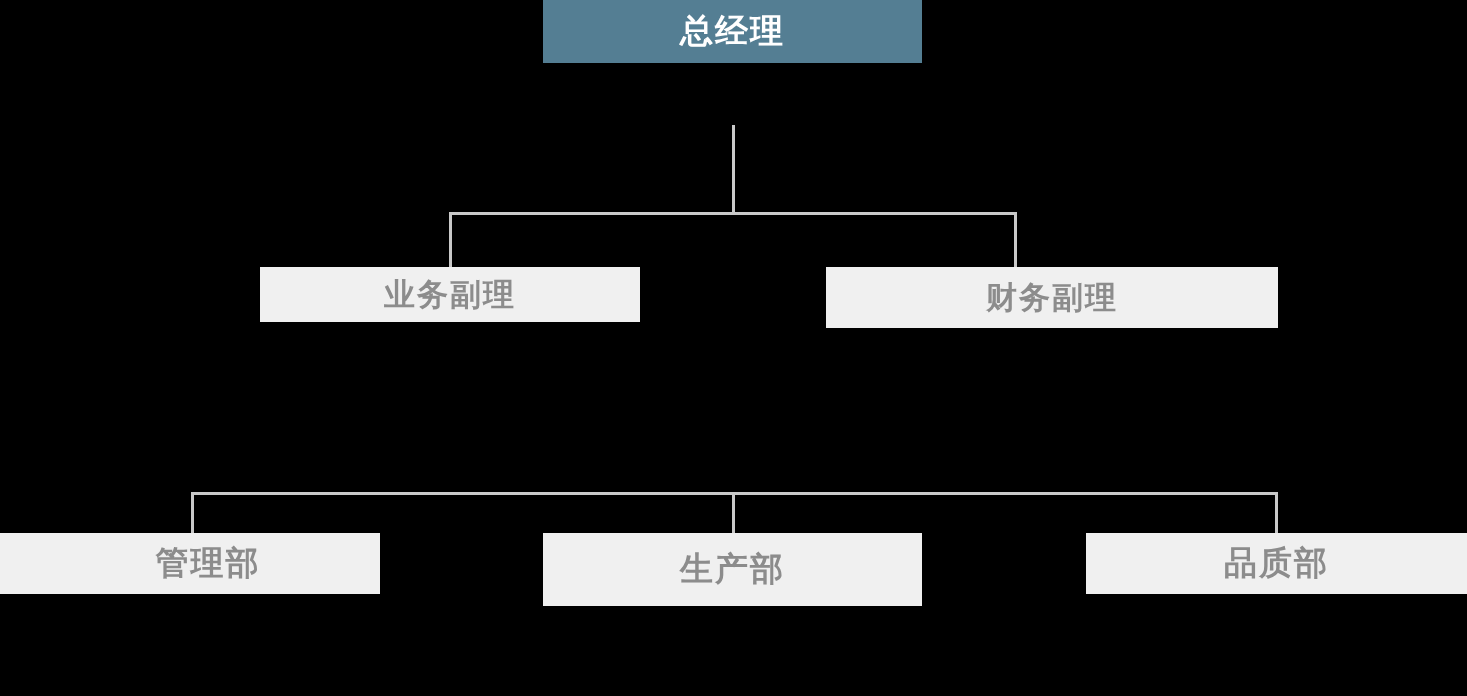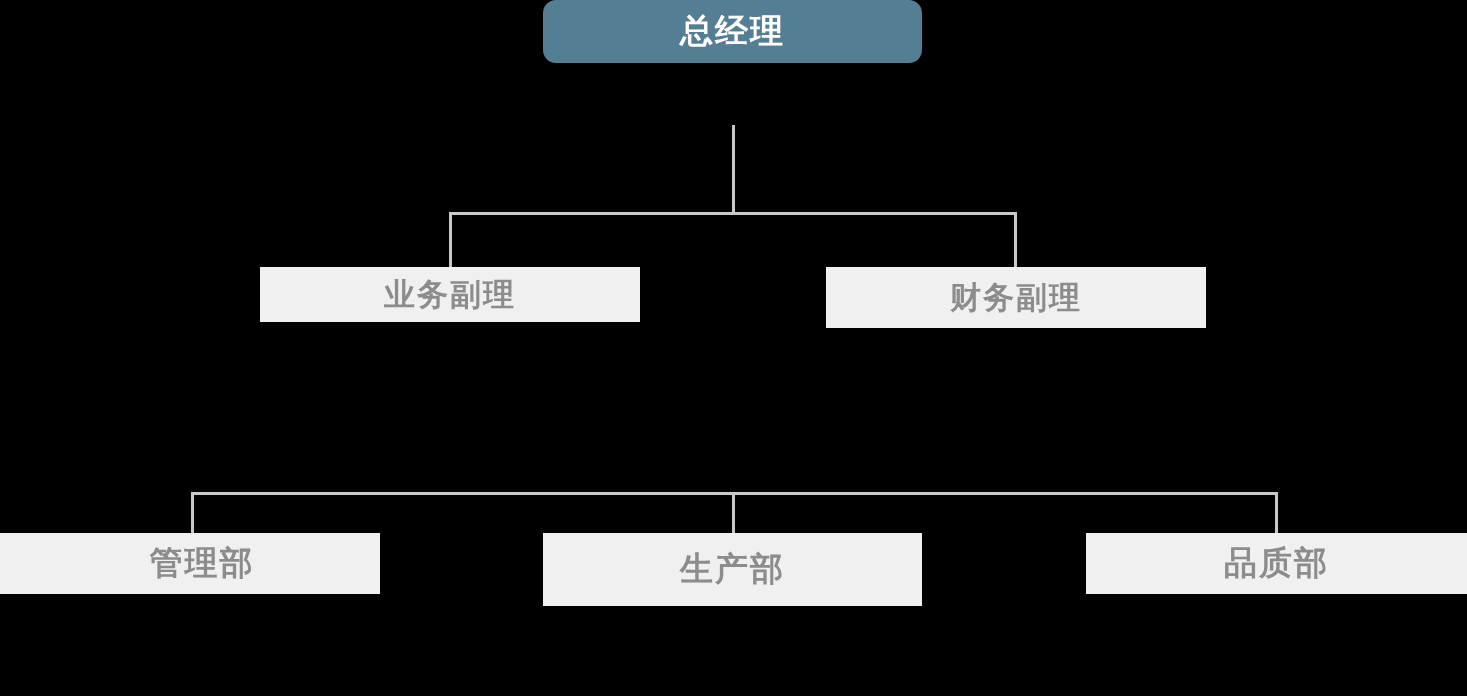--- a/index.html
+++ b/index.html
@@ -28,21 +28,20 @@
     box-sizing: border-box;
     text-align: center;
     letter-spacing: 2px;
     white-space: nowrap;
   }
   .node-root {
     background: #547E93;
     color: #ffffff;
     font-size: 33px;
     font-weight: bold;
-    border-radius: 13px;
   }
   .node-branch {
     background: #f0f0f0;
     color: #8c8c8c;
     font-size: 31px;
     font-weight: bold;
   }
   .node-leaf {
     background: #f0f0f0;
     color: #8c8c8c;
@@ -80,26 +79,26 @@
   <div class="conn conn-v" style="left:1275px; top:492px; height:42px;"></div>
 
   <div class="node node-root" style="left:543px; top:0px; width:379px; height:63px;">
     <span>总经理</span>
   </div>
 
   <div class="node node-branch" style="left:260px; top:267px; width:380px; height:55px;">
     <span>业务副理</span>
   </div>
 
-  <div class="node node-branch" style="left:826px; top:267px; width:380px; height:61px;">
+  <div class="node node-branch" style="left:826px; top:267px; width:452px; height:61px;">
     <span>财务副理</span>
   </div>
 
   <div class="node node-leaf" style="left:-100px; top:533px; width:480px; height:61px;">
-    <span style="position:relative; left:62px;">管理部</span>
+    <span style="position:relative; left:68px;">管理部</span>
   </div>
 
   <div class="node node-leaf" style="left:543px; top:533px; width:379px; height:73px;">
     <span>生产部</span>
   </div>
 
   <div class="node node-leaf" style="left:1086px; top:533px; width:481px; height:61px;">
     <span style="position:relative; left:-50px;text-align:right;">品质部</span>
   </div>
 

